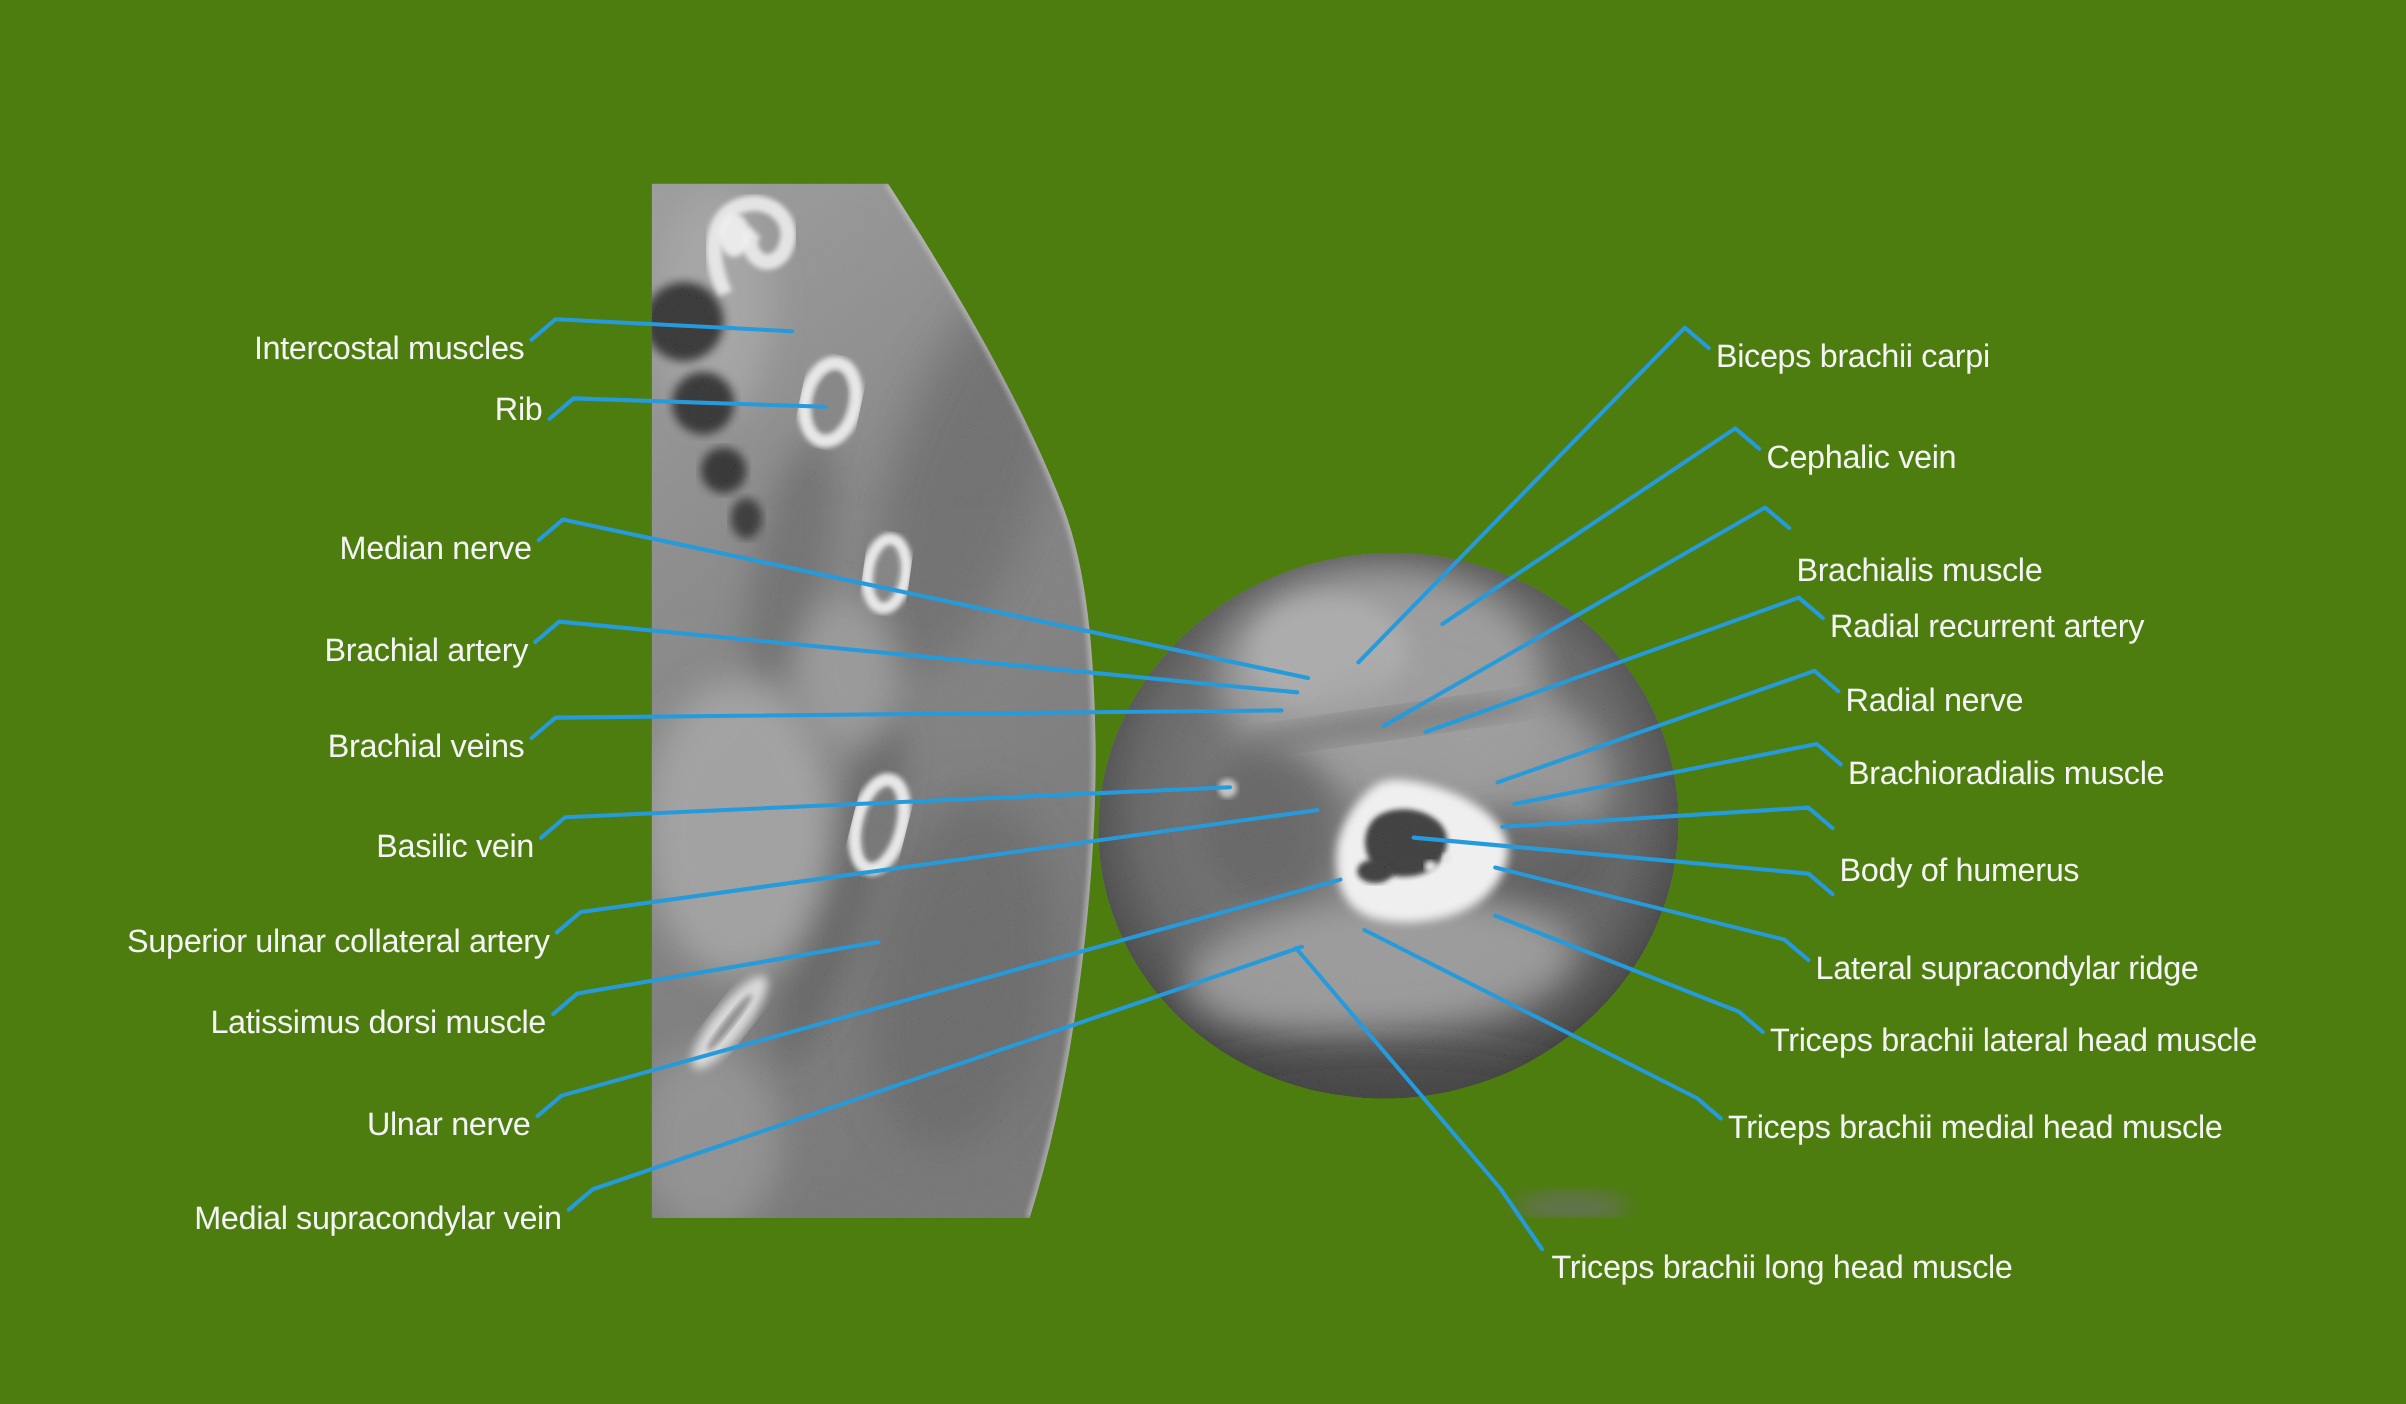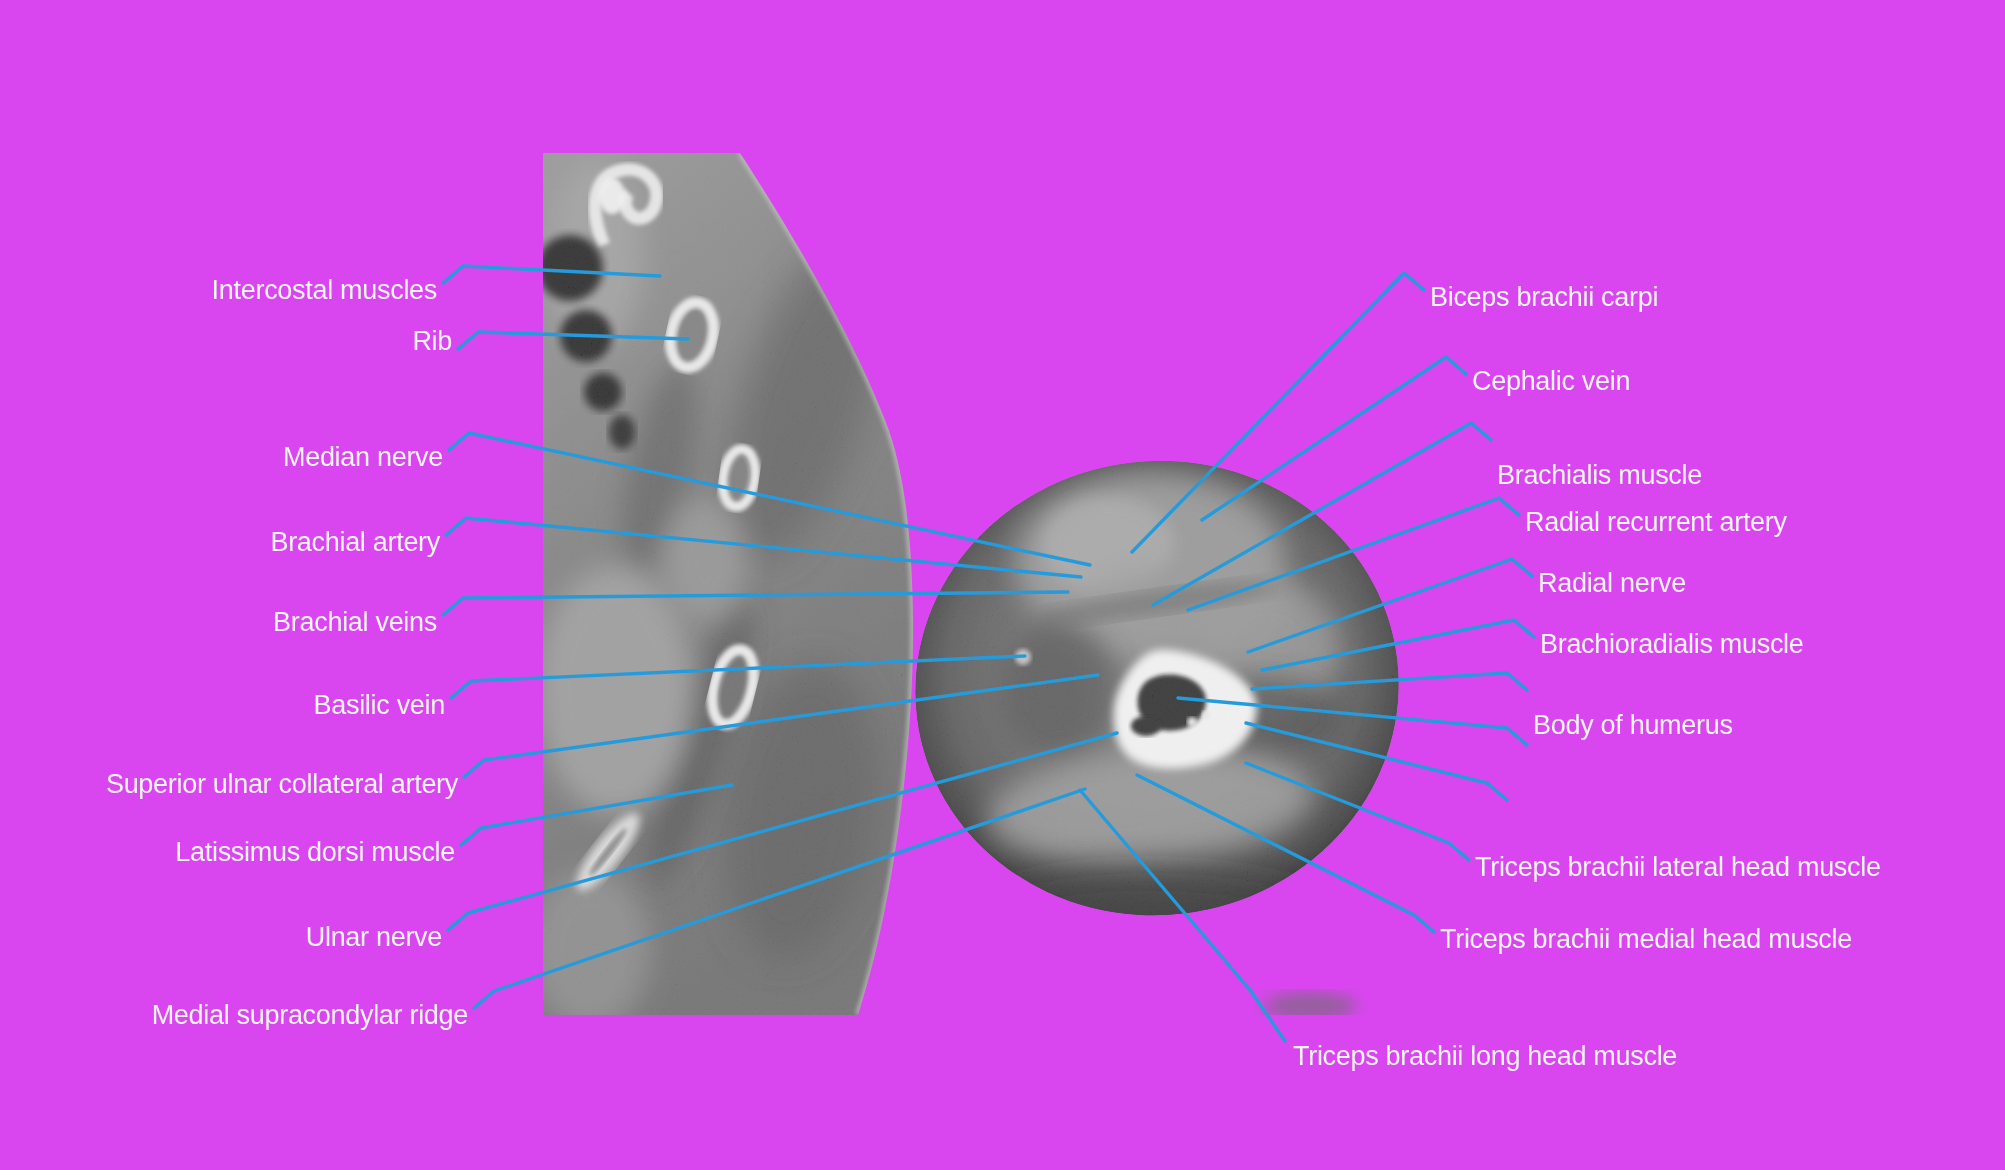--- a/index.html
+++ b/index.html
@@ -1,16 +1,16 @@
 <!DOCTYPE html>
 <html><head>
 <meta charset="utf-8">
 <style>
   html,body{margin:0;padding:0;background:#030303;}
-  .stage{position:relative;width:2005px;height:1170px;background:#d946ef;overflow:hidden;
+  .stage{position:relative;width:2005px;height:1170px;background:#4d7c0f;overflow:hidden;
          font-family:"Liberation Sans", sans-serif;}
   .stage svg{position:absolute;left:0;top:0;}
   #labels{position:absolute;left:0;top:0;width:100%;height:100%;}
   .lbl{position:absolute;white-space:nowrap;color:#f4f4f4;font-size:27px;line-height:1.25;
        letter-spacing:-0.3px;}
   .lbl-left{transform:translate(-100%,-50%);text-align:right;}
   .lbl-right{transform:translate(0,-50%);}
   .lbl-bottom{transform:translate(0,-50%);}
 </style>
 </head>
@@ -167,26 +167,27 @@
   <div id="labels">
       <div class="lbl lbl-left" style="left: 437px; top: 291px;">Intercostal muscles</div>
       <div class="lbl lbl-left" style="left: 452px; top: 342px;">Rib</div>
       <div class="lbl lbl-left" style="left: 443px; top: 458px;">Median nerve</div>
       <div class="lbl lbl-left" style="left: 440px; top: 543px;">Brachial artery</div>
       <div class="lbl lbl-left" style="left: 437px; top: 623px;">Brachial veins</div>
       <div class="lbl lbl-left" style="left: 445px; top: 706px;">Basilic vein</div>
       <div class="lbl lbl-left" style="left: 458px; top: 785px;">Superior ulnar collateral artery</div>
       <div class="lbl lbl-left" style="left: 455px; top: 853px;">Latissimus dorsi muscle</div>
       <div class="lbl lbl-left" style="left: 442px; top: 938px;">Ulnar nerve</div>
-      <div class="lbl lbl-left" style="left: 468px; top: 1016px;">Medial supracondylar ridge</div>
+      <div class="lbl lbl-left" style="left: 468px; top: 1016px;">Medial supracondylar vein</div>
       <div class="lbl lbl-right" style="left: 1430px; top: 298px;">Biceps brachii carpi</div>
       <div class="lbl lbl-right" style="left: 1472px; top: 382px;">Cephalic vein</div>
       <div class="lbl lbl-right" style="left: 1497px; top: 448px; margin-top: 28px;">Brachialis muscle</div>
       <div class="lbl lbl-right" style="left: 1525px; top: 523px;">Radial recurrent artery</div>
       <div class="lbl lbl-right" style="left: 1538px; top: 584px;">Radial nerve</div>
       <div class="lbl lbl-right" style="left: 1540px; top: 645px;">Brachioradialis muscle</div>
       <div class="lbl lbl-right" style="left: 1533px; top: 726px;">Body of humerus</div>
+      <div class="lbl lbl-right" style="left: 1513px; top: 808px;">Lateral supracondylar ridge</div>
       <div class="lbl lbl-right" style="left: 1475px; top: 868px;">Triceps brachii lateral head muscle</div>
       <div class="lbl lbl-right" style="left: 1440px; top: 940px;">Triceps brachii medial head muscle</div>
       <div class="lbl lbl-bottom" style="left: 1293px; top: 1057px;">Triceps brachii long head muscle</div>
     </div>
 
 </div>
 
 </body></html>

